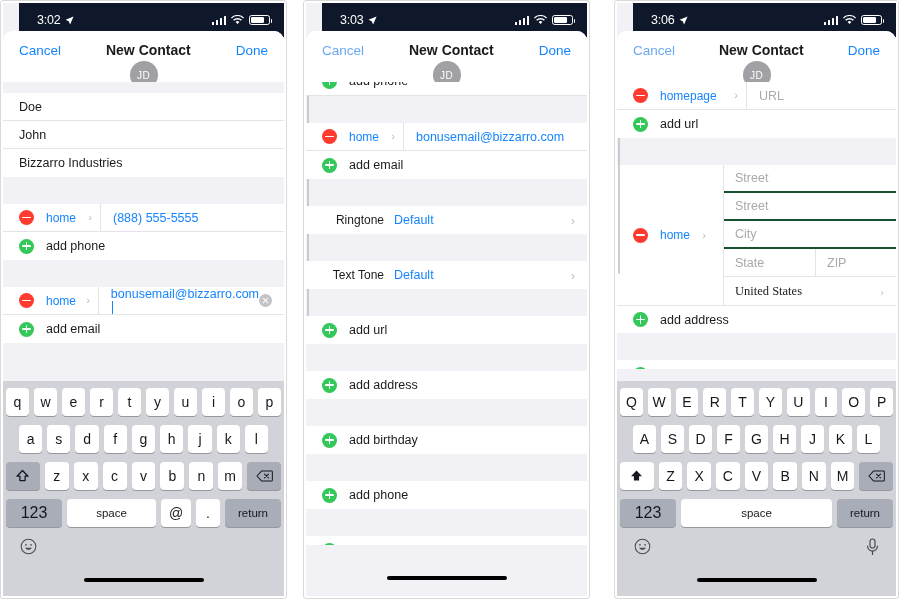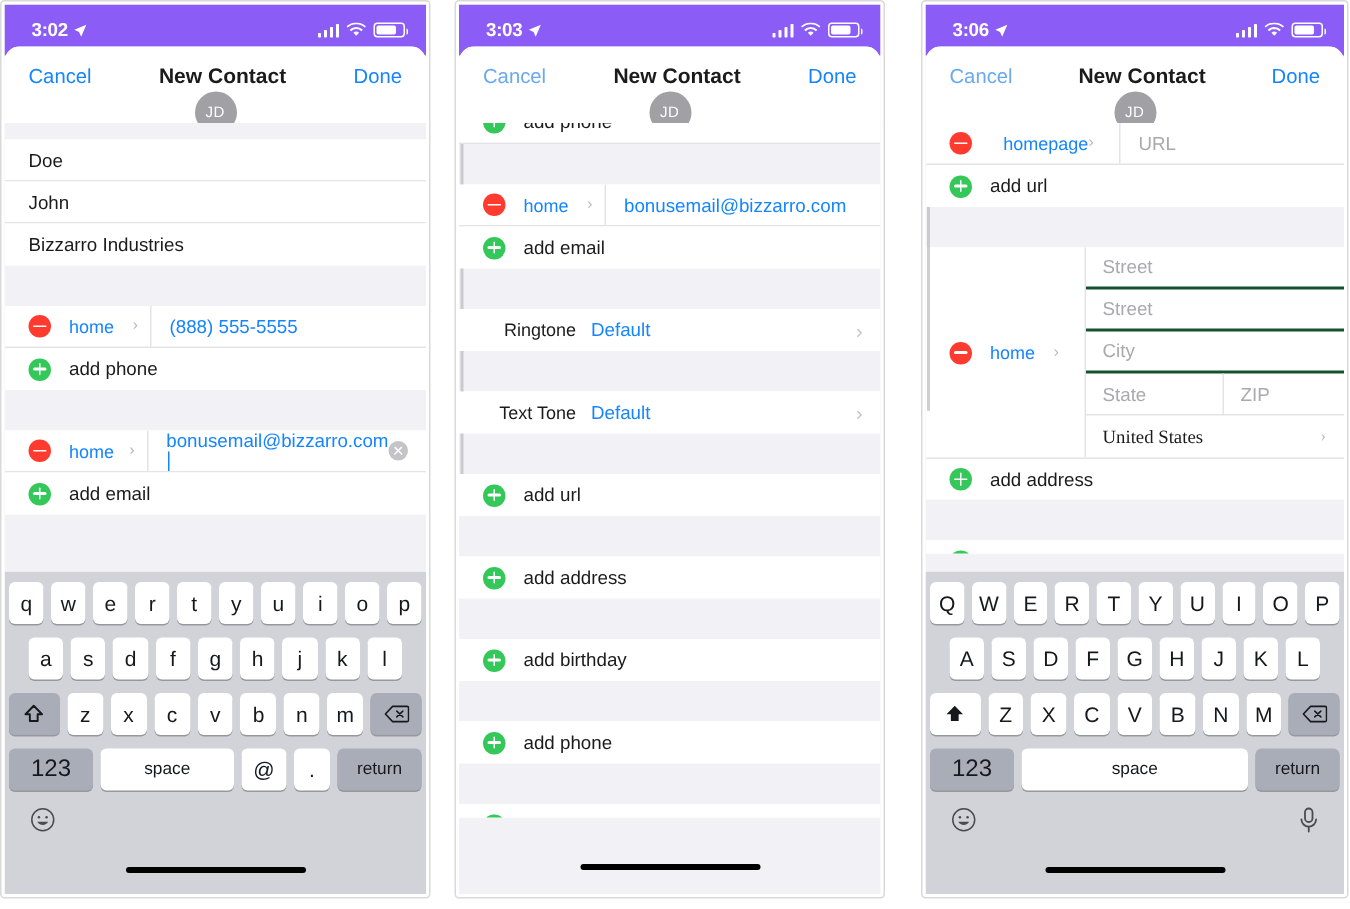--- a/index.html
+++ b/index.html
@@ -29,28 +29,29 @@
   .screen {
     position: absolute; inset: 2px;
     background: #f2f1f6;
     overflow: hidden;
   }
 
   
   .statusbar {
     position: relative;
     height: 34px;
-    background: #8b5cf6;
+    background: #0f172a;
     color: #ffffff;
     display: flex;
     align-items: center;
     justify-content: space-between;
     padding: 0 14px 0 18px;
     font-size: 12.5px;
-    font-weight: bold;
+    font-weight: normal;
+    margin-left: 16px;
   }
   .status-time { display: flex; align-items: center; gap: 4px; letter-spacing: -0.2px; }
   .loc-arrow { display:inline-block; width:9px; height:9px; }
   .status-right { display: flex; align-items: center; gap: 5px; }
   .bars { display: flex; align-items: flex-end; gap: 1.5px; height: 10px; }
   .bars i { display:block; width: 2.5px; background: #fff; border-radius: .5px; }
   .bars i:nth-child(1){height:3.5px} .bars i:nth-child(2){height:5.5px}
   .bars i:nth-child(3){height:7.5px} .bars i:nth-child(4){height:9.5px}
   .batt { width: 21px; height: 10px; border: 1.3px solid #fff; border-radius: 2.6px; position: relative; }
   .batt::after { content:""; position:absolute; right:-3.3px; top:2.6px; width:1.8px; height:4px; background:#fff; border-radius:0 1px 1px 0;}
@@ -136,21 +137,21 @@
     content:""; position:absolute; top:3.2px; bottom:3.2px; left:6.6px;
     width:1.8px; background:#fff; border-radius:1px;
   }
 
   .lbl-link {
     color: #1585ff; font-size: 12px;
     width: 54px;
     display: flex; align-items: center; justify-content: space-between;
     padding-right: 8px;
   }
-  .lbl-link.wide { width: 86px; justify-content: center; }
+  .lbl-link.wide { width: 86px; }
   .chev { color: #b9b9bf; font-size: 11px; line-height: 1; }
   .vdiv { width: 1px; align-self: stretch; background: #e4e4e8; margin-right: 12px; }
   .val { color: #1585ff; font-size: 12.5px; flex: 1 1 auto; }
   .ph { color: #a9a9ae; font-size: 12.5px; flex: 1 1 auto; }
   .caret { display:inline-block; width:1px; height:13px; background:#1585ff; vertical-align:-2px; margin-left:1px;}
   .clear {
     width: 13px; height: 13px; border-radius: 50%;
     background: #c4c4c8; margin-right: 12px;
     position: relative; flex: 0 0 auto;
   }

